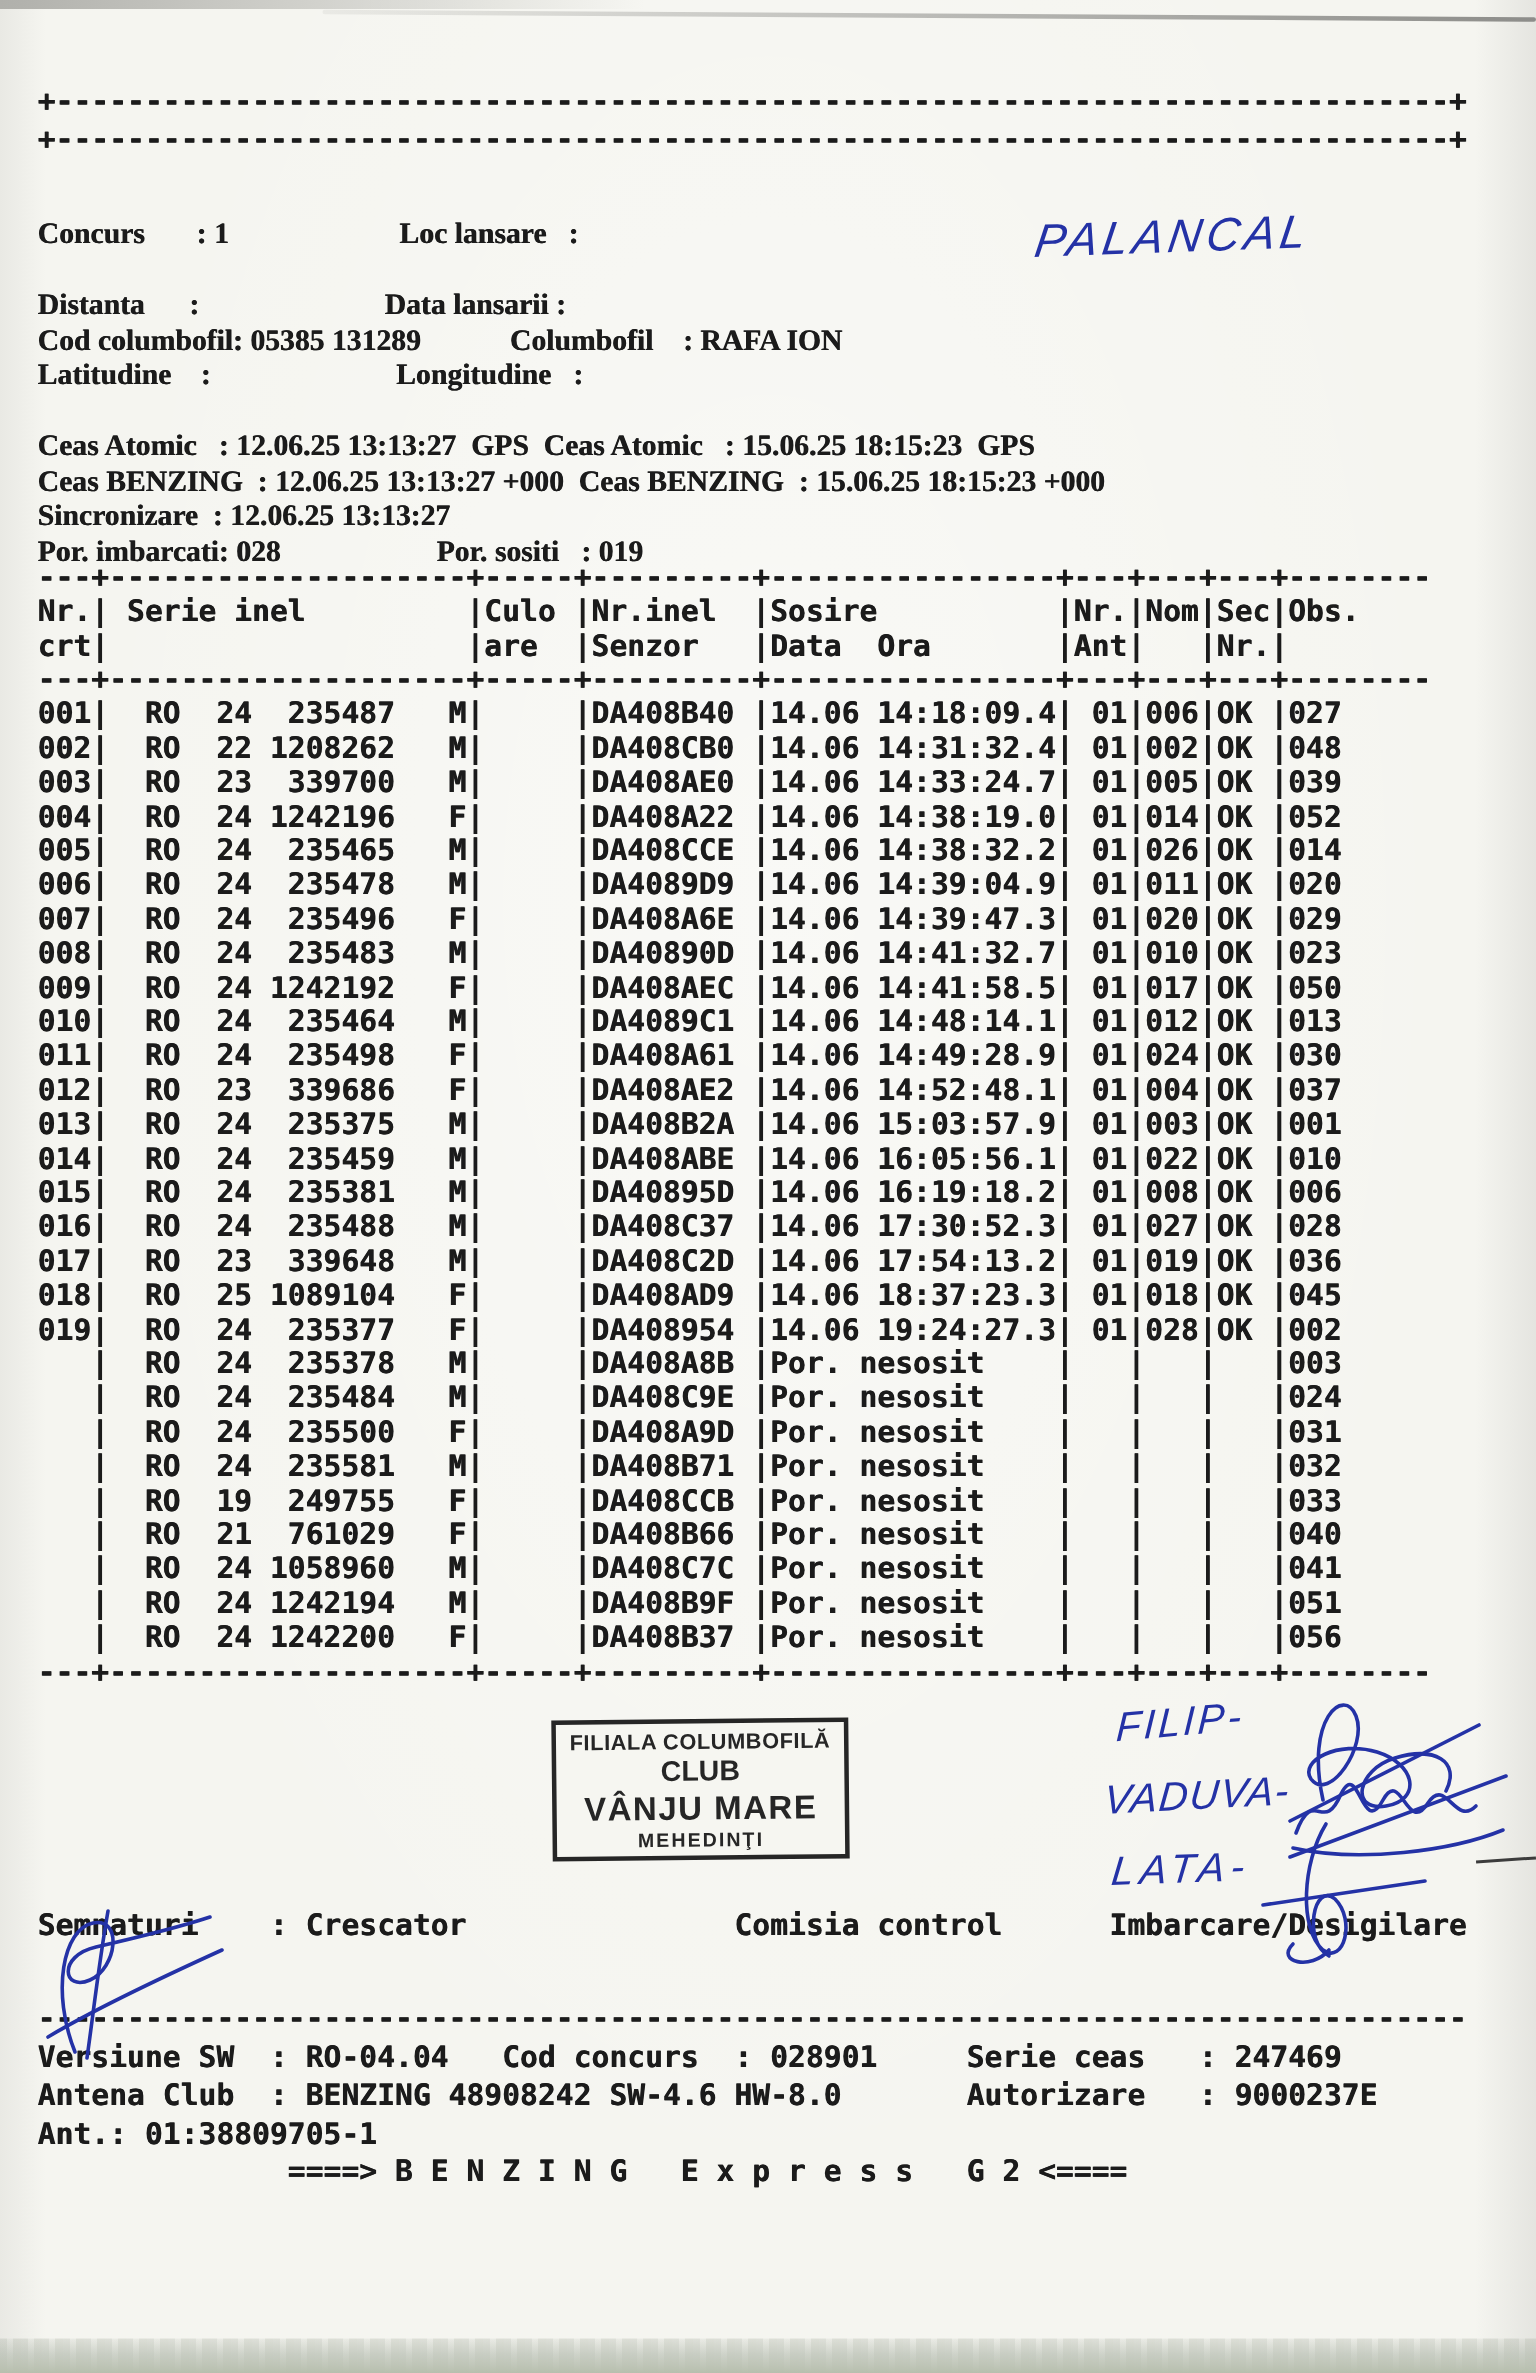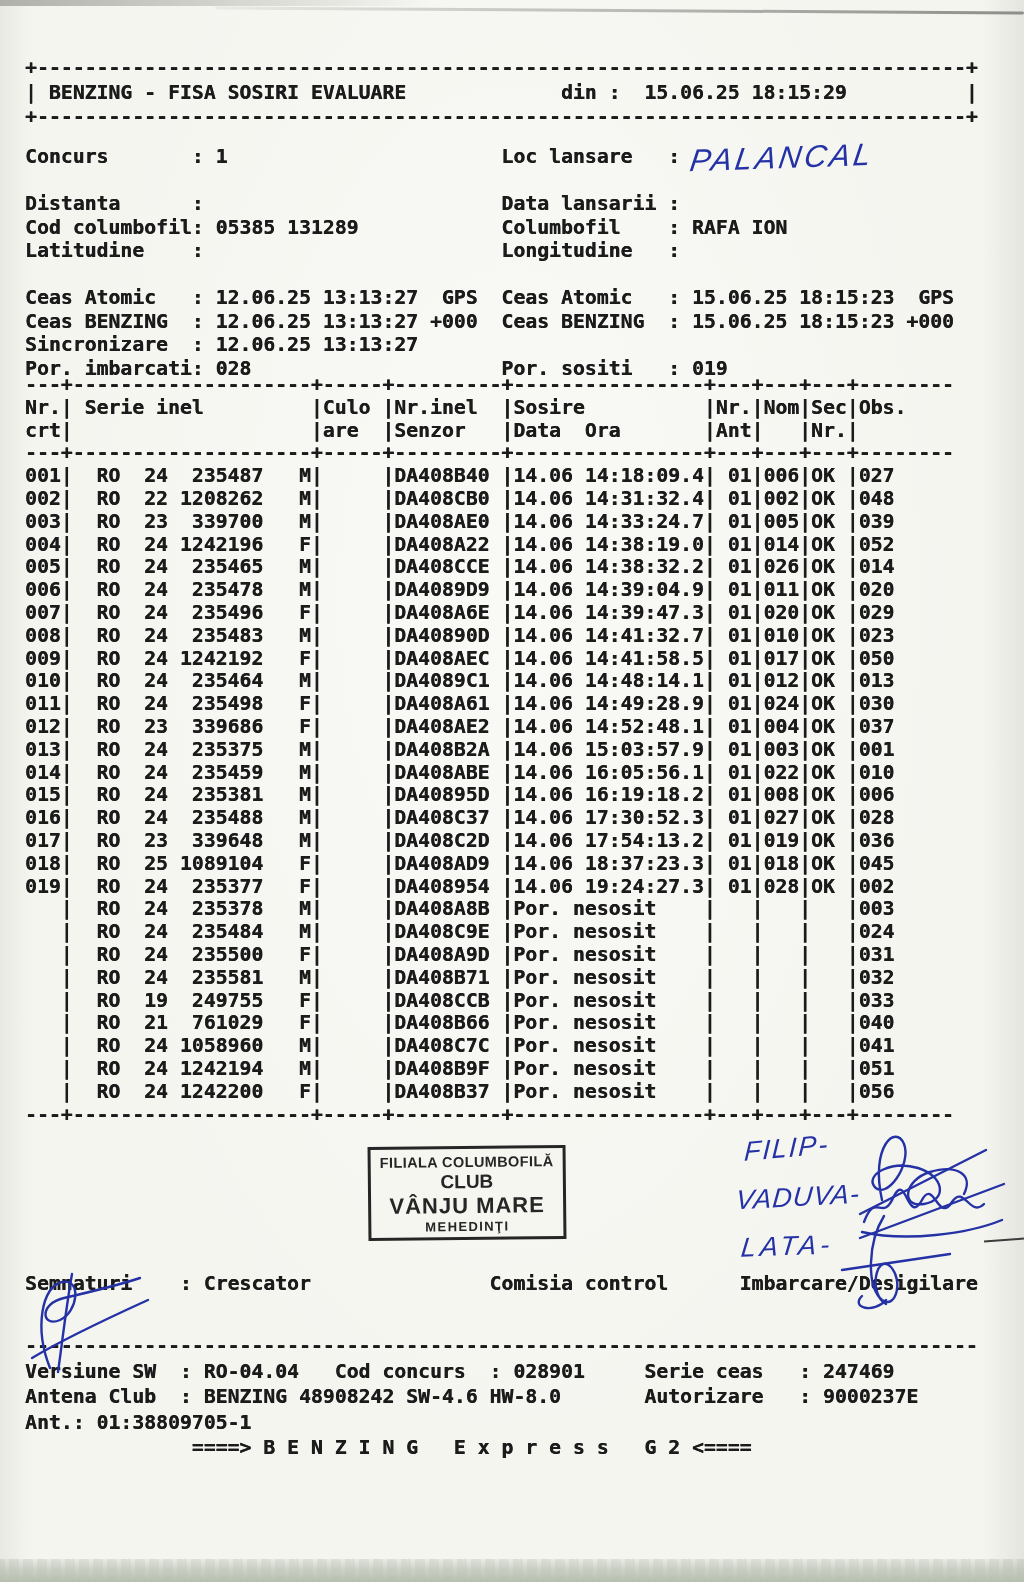--- a/index.html
+++ b/index.html
@@ -15,21 +15,21 @@
     background-image:
       radial-gradient(ellipse at 50% 38%, rgba(255,255,255,.4), rgba(255,255,255,0) 65%),
       linear-gradient(90deg, rgba(205,205,200,.30) 0, rgba(0,0,0,0) 3%, rgba(0,0,0,0) 96%, rgba(198,198,194,.35) 100%);
   }
   .doc-block{
     position:absolute;left:25px;white-space:pre;color:var(--text);
     font-family:"DejaVu Sans Mono",monospace;font-weight:700;font-size:19.8px;
     text-shadow:0.35px 0 0 currentColor;
   }
   #box-block{top:56px;line-height:24.5px;}
-  #info-block{top:145px;line-height:23.5px;}
+  #info-block{top:145px;line-height:23.5px;font-family:Liberation Serif, serif;}
   #table-block{top:374px;line-height:22.8px;}
   #sig-block{top:1272px;line-height:24px;}
   #footer-block{top:1333px;line-height:25.5px;}
 
   .stamp{
     position:absolute;left:368px;top:1146px;width:198px;height:94px;box-sizing:border-box;
     border:3px solid var(--stamp);background:rgba(246,246,241,.55);
     text-align:center;color:var(--stamp);
     font-family:"Liberation Sans",sans-serif;font-weight:700;
     transform:rotate(-0.6deg);padding-top:5px;
@@ -64,21 +64,21 @@
   .edge-mark{position:absolute;left:984px;top:1239px;width:40px;height:2px;background:#3c3c3c;transform:rotate(-4deg);}
 </style>
 </head>
 <body>
 
 <div class="page">
 
   <div class="scan-top-a"></div>
   <div class="scan-top-b"></div>
 
-  <div class="doc-block" id="box-block"><div>+------------------------------------------------------------------------------+</div><div>| BENZING - FISA SOSIRI EVALUARE             din :  15.06.25 18:15:29          |</div><div>+------------------------------------------------------------------------------+</div></div>
+  <div class="doc-block" id="box-block"><div>+------------------------------------------------------------------------------+</div><div>+------------------------------------------------------------------------------+</div></div>
   <div class="doc-block" id="info-block"><div>Concurs       : 1                       Loc lansare   : </div><div> </div><div>Distanta      :                         Data lansarii : </div><div>Cod columbofil: 05385 131289            Columbofil    : RAFA ION</div><div>Latitudine    :                         Longitudine   : </div><div> </div><div>Ceas Atomic   : 12.06.25 13:13:27  GPS  Ceas Atomic   : 15.06.25 18:15:23  GPS</div><div>Ceas BENZING  : 12.06.25 13:13:27 +000  Ceas BENZING  : 15.06.25 18:15:23 +000</div><div>Sincronizare  : 12.06.25 13:13:27</div><div>Por. imbarcati: 028                     Por. sositi   : 019</div></div>
   <div class="doc-block" id="table-block"><div>---+--------------------+-----+---------+----------------+---+---+---+--------</div><div>Nr.| Serie inel         |Culo |Nr.inel  |Sosire          |Nr.|Nom|Sec|Obs.</div><div>crt|                    |are  |Senzor   |Data  Ora       |Ant|   |Nr.|</div><div>---+--------------------+-----+---------+----------------+---+---+---+--------</div><div>001|  RO  24  235487   M|     |DA408B40 |14.06 14:18:09.4| 01|006|OK |027     </div><div>002|  RO  22 1208262   M|     |DA408CB0 |14.06 14:31:32.4| 01|002|OK |048     </div><div>003|  RO  23  339700   M|     |DA408AE0 |14.06 14:33:24.7| 01|005|OK |039     </div><div>004|  RO  24 1242196   F|     |DA408A22 |14.06 14:38:19.0| 01|014|OK |052     </div><div>005|  RO  24  235465   M|     |DA408CCE |14.06 14:38:32.2| 01|026|OK |014     </div><div>006|  RO  24  235478   M|     |DA4089D9 |14.06 14:39:04.9| 01|011|OK |020     </div><div>007|  RO  24  235496   F|     |DA408A6E |14.06 14:39:47.3| 01|020|OK |029     </div><div>008|  RO  24  235483   M|     |DA40890D |14.06 14:41:32.7| 01|010|OK |023     </div><div>009|  RO  24 1242192   F|     |DA408AEC |14.06 14:41:58.5| 01|017|OK |050     </div><div>010|  RO  24  235464   M|     |DA4089C1 |14.06 14:48:14.1| 01|012|OK |013     </div><div>011|  RO  24  235498   F|     |DA408A61 |14.06 14:49:28.9| 01|024|OK |030     </div><div>012|  RO  23  339686   F|     |DA408AE2 |14.06 14:52:48.1| 01|004|OK |037     </div><div>013|  RO  24  235375   M|     |DA408B2A |14.06 15:03:57.9| 01|003|OK |001     </div><div>014|  RO  24  235459   M|     |DA408ABE |14.06 16:05:56.1| 01|022|OK |010     </div><div>015|  RO  24  235381   M|     |DA40895D |14.06 16:19:18.2| 01|008|OK |006     </div><div>016|  RO  24  235488   M|     |DA408C37 |14.06 17:30:52.3| 01|027|OK |028     </div><div>017|  RO  23  339648   M|     |DA408C2D |14.06 17:54:13.2| 01|019|OK |036     </div><div>018|  RO  25 1089104   F|     |DA408AD9 |14.06 18:37:23.3| 01|018|OK |045     </div><div>019|  RO  24  235377   F|     |DA408954 |14.06 19:24:27.3| 01|028|OK |002     </div><div>   |  RO  24  235378   M|     |DA408A8B |Por. nesosit    |   |   |   |003     </div><div>   |  RO  24  235484   M|     |DA408C9E |Por. nesosit    |   |   |   |024     </div><div>   |  RO  24  235500   F|     |DA408A9D |Por. nesosit    |   |   |   |031     </div><div>   |  RO  24  235581   M|     |DA408B71 |Por. nesosit    |   |   |   |032     </div><div>   |  RO  19  249755   F|     |DA408CCB |Por. nesosit    |   |   |   |033     </div><div>   |  RO  21  761029   F|     |DA408B66 |Por. nesosit    |   |   |   |040     </div><div>   |  RO  24 1058960   M|     |DA408C7C |Por. nesosit    |   |   |   |041     </div><div>   |  RO  24 1242194   M|     |DA408B9F |Por. nesosit    |   |   |   |051     </div><div>   |  RO  24 1242200   F|     |DA408B37 |Por. nesosit    |   |   |   |056     </div><div>---+--------------------+-----+---------+----------------+---+---+---+--------</div></div>
   <div class="doc-block" id="sig-block"><div>Semnaturi    : Crescator               Comisia control      Imbarcare/Desigilare</div></div>
   <div class="doc-block" id="footer-block"><div>--------------------------------------------------------------------------------</div><div>Versiune SW  : RO-04.04   Cod concurs  : 028901     Serie ceas   : 247469</div><div>Antena Club  : BENZING 48908242 SW-4.6 HW-8.0       Autorizare   : 9000237E</div><div>Ant.: 01:38809705-1</div><div>              ====&gt; B E N Z I N G   E x p r e s s   G 2 &lt;====</div></div>
 
   <div class="stamp">
     <div class="s1">FILIALA COLUMBOFILĂ</div>
     <div class="s2">CLUB</div>
     <div class="s3">VÂNJU MARE</div>
     <div class="s4">MEHEDINŢI</div>

